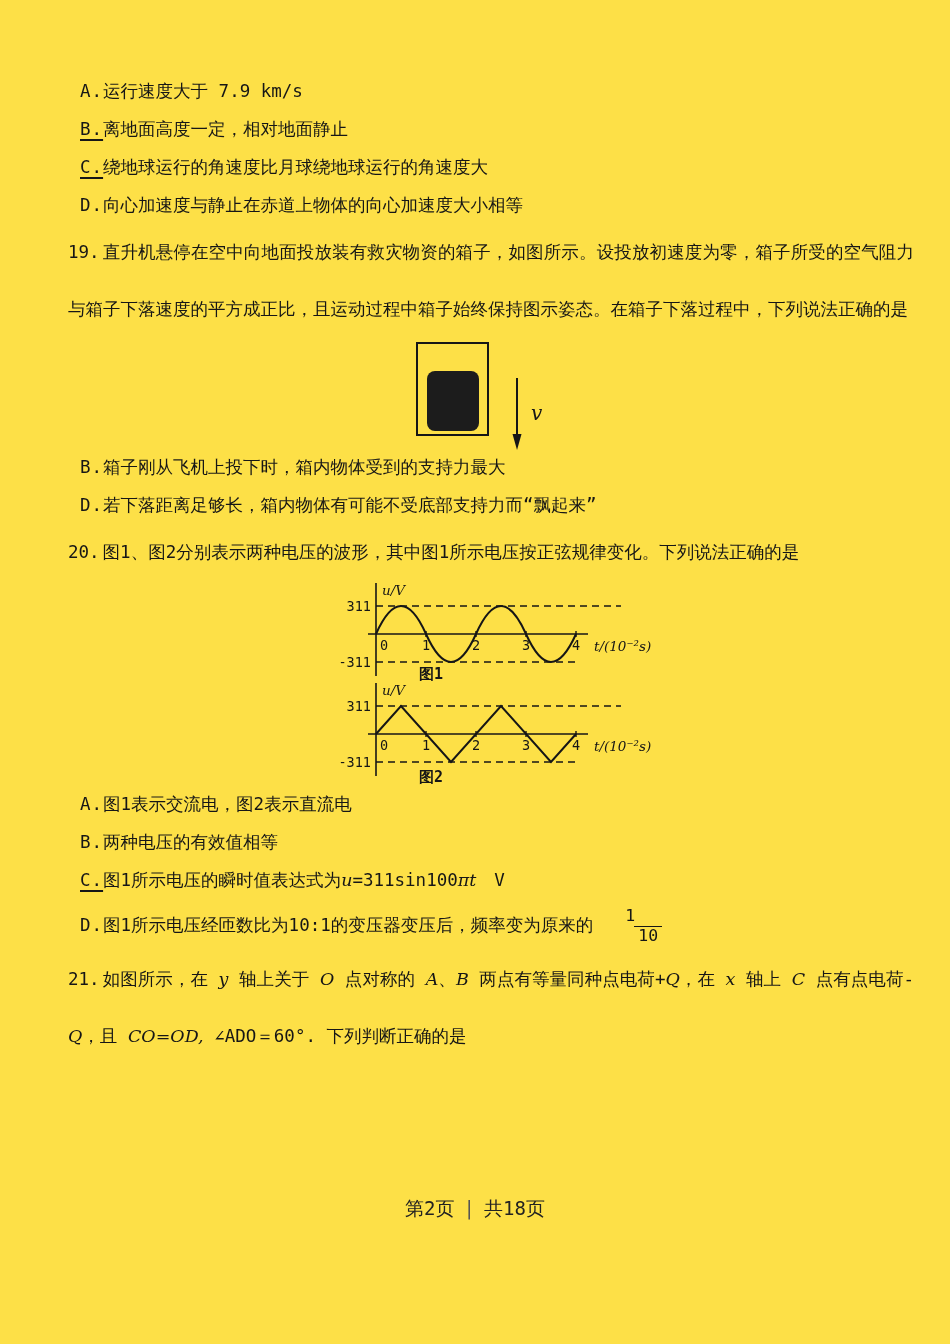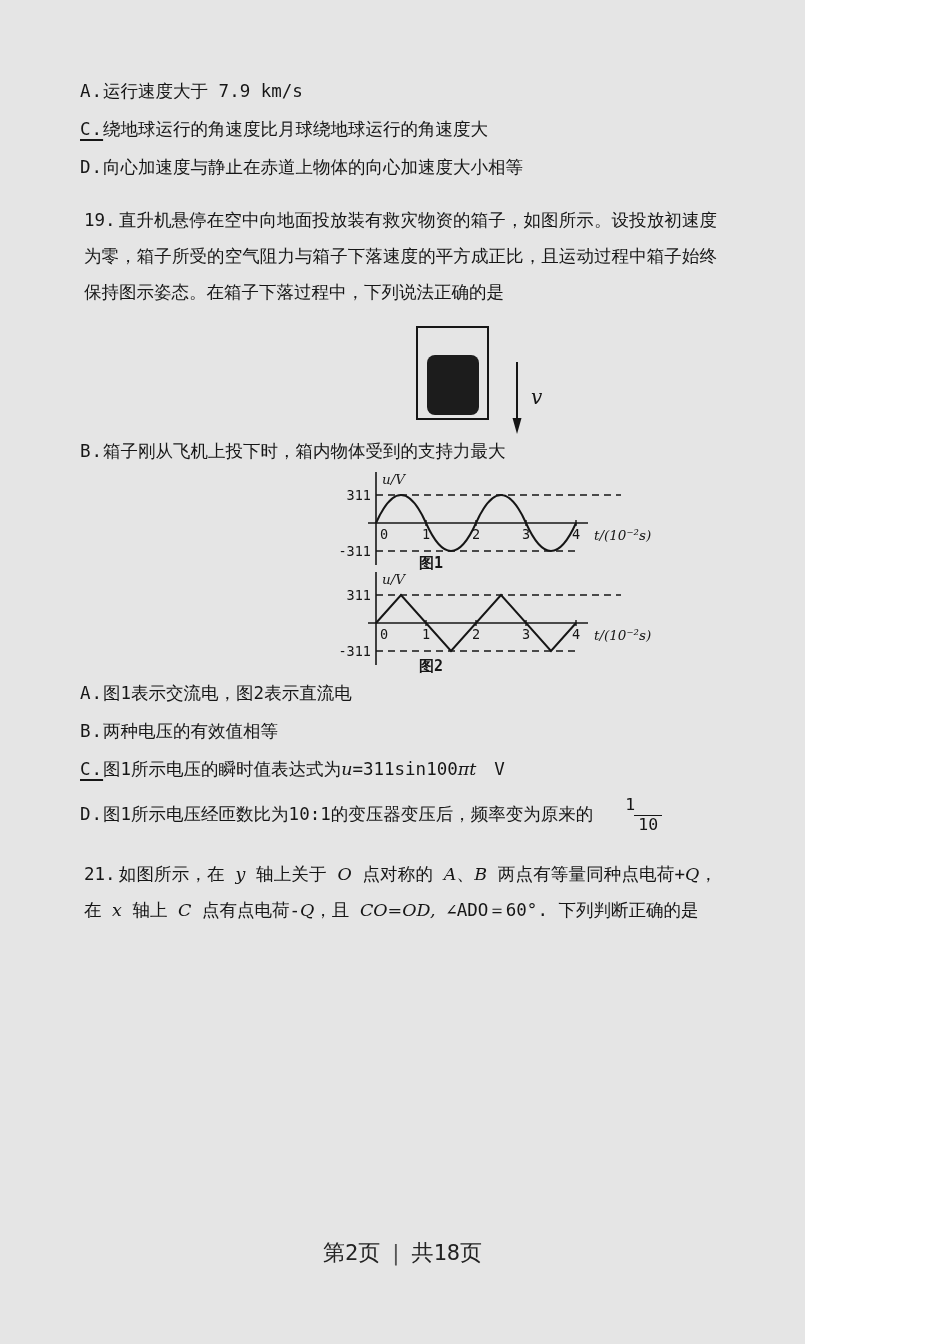--- a/index.html
+++ b/index.html
@@ -1,29 +1,29 @@
 <!DOCTYPE html>
 <html><head>
 <meta charset="utf-8">
 <style>
   html,body{margin:0;padding:0;background:#ffffff;}
   .page{
     position:relative;
-    width:805px;height:1344px;
-    background:#e5e5e5;
+    width:950px;height:1344px;
+    background:#fde047;
     color:#161616;
     font-family:"DejaVu Sans Mono","Liberation Serif",serif;
     box-sizing:border-box;
-    padding:72px 72px 0 68px;
+    padding:72px 36px 0 68px;
     overflow:hidden;
   }
   .opt{line-height:38px;padding-left:12px;font-size:17.5px;white-space:nowrap;}
   .opt-label{letter-spacing:1px;}
   .opt-label.answer{text-decoration:underline;text-underline-offset:4px;text-decoration-thickness:1.5px;}
-  .stem{margin:16px;font-size:17.5px;line-height:36px;text-align:justify;}
+  .stem{margin:0;font-size:17.5px;line-height:57px;text-align:justify;}
   .qnum{margin-right:3px;}
   .var{font-family:"DejaVu Serif","Liberation Serif",serif;font-style:italic;}
   .unit{margin-left:18px;}
 
   
   .fig19{display:flex;align-items:flex-start;margin:4px 0 8px 348px;height:98px;}
   .box-outer{
     width:69px;height:90px;border:2.5px solid #161616;
     display:flex;justify-content:center;align-items:flex-end;
   }
@@ -42,32 +42,35 @@
   
   .opt-d20{line-height:52px;}
   .frac{
     display:inline-flex;flex-direction:column;align-items:center;
     vertical-align:middle;line-height:1.15;font-size:16.5px;margin-left:5px;
   }
   .frac .num{padding:0 4px;}
   .frac .den{border-top:1.6px solid #161616;padding:0 4px;margin-left:36px;}
 
   .footer{
-    position:absolute;left:0;right:0;top:1238px;
-    text-align:center;font-size:22px;color:#222222;
+    position:absolute;left:0;right:0;top:1196px;
+    text-align:center;font-size:19px;color:#222222;
   }
   .footer .sep{margin:0 9px;color:#555555;}
 </style>
 </head>
 <body>
 
 <div class="page">
 
   <div class="opt">
     <span class="opt-label">A.</span><span>运行速度大于 7.9 km/s</span>
+  </div>
+  <div class="opt">
+    <span class="opt-label answer">B.</span><span>离地面高度一定，相对地面静止</span>
   </div>
   <div class="opt">
     <span class="opt-label answer">C.</span><span>绕地球运行的角速度比月球绕地球运行的角速度大</span>
   </div>
   <div class="opt">
     <span class="opt-label">D.</span><span>向心加速度与静止在赤道上物体的向心加速度大小相等</span>
   </div>
 
   <p class="stem">
     <span class="qnum">19.</span><span>直升机悬停在空中向地面投放装有救灾物资的箱子，如图所示。设投放初速度为零，箱子所受的空气阻力与箱子下落速度的平方成正比，且运动过程中箱子始终保持图示姿态。在箱子下落过程中，下列说法正确的是</span>
@@ -82,21 +85,27 @@
         <line x1="8" y1="4" x2="8" y2="62" stroke="#161616" stroke-width="2"></line>
         <polygon points="3.5,60 12.5,60 8,76" fill="#161616"></polygon>
       </svg>
       <span class="var v-label">v</span>
     </div>
   </div>
 
   <div class="opt">
     <span class="opt-label">B.</span><span>箱子刚从飞机上投下时，箱内物体受到的支持力最大</span>
   </div>
+  <div class="opt">
+    <span class="opt-label">D.</span><span>若下落距离足够长，箱内物体有可能不受底部支持力而“飘起来”</span>
+  </div>
 
+  <p class="stem">
+    <span class="qnum">20.</span><span>图1、图2分别表示两种电压的波形，其中图1所示电压按正弦规律变化。下列说法正确的是</span>
+  </p>
 
   <div class="charts">
 
     <svg class="wave" width="350" height="100" viewBox="0 0 350 100">
       <line x1="50" y1="2" x2="50" y2="95" stroke="#161616" stroke-width="1.6"></line>
       <line x1="42" y1="53" x2="262" y2="53" stroke="#161616" stroke-width="1.6"></line>
       <line x1="50" y1="25" x2="295" y2="25" stroke="#161616" stroke-width="1.4" stroke-dasharray="7 5"></line>
       <line x1="50" y1="81" x2="250" y2="81" stroke="#161616" stroke-width="1.4" stroke-dasharray="7 5"></line>
       <path d="M50 53 C66.7 15.7,83.3 15.7,100 53 C116.7 90.3,133.3 90.3,150 53 C166.7 15.7,183.3 15.7,200 53 C216.7 90.3,233.3 90.3,250 53" fill="none" stroke="#161616" stroke-width="2"></path>
       <line x1="100" y1="50" x2="100" y2="56" stroke="#161616" stroke-width="1.4"></line>

